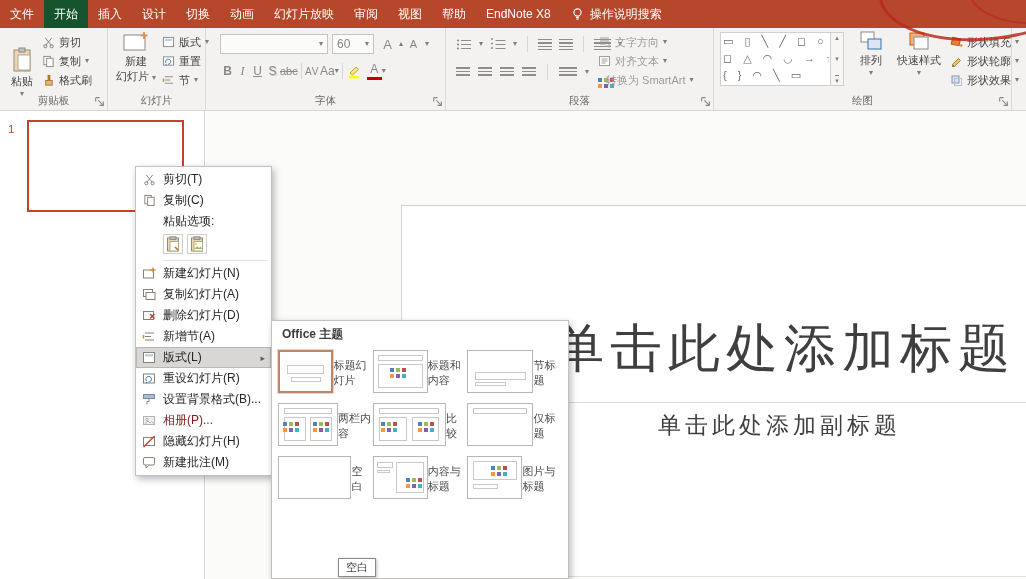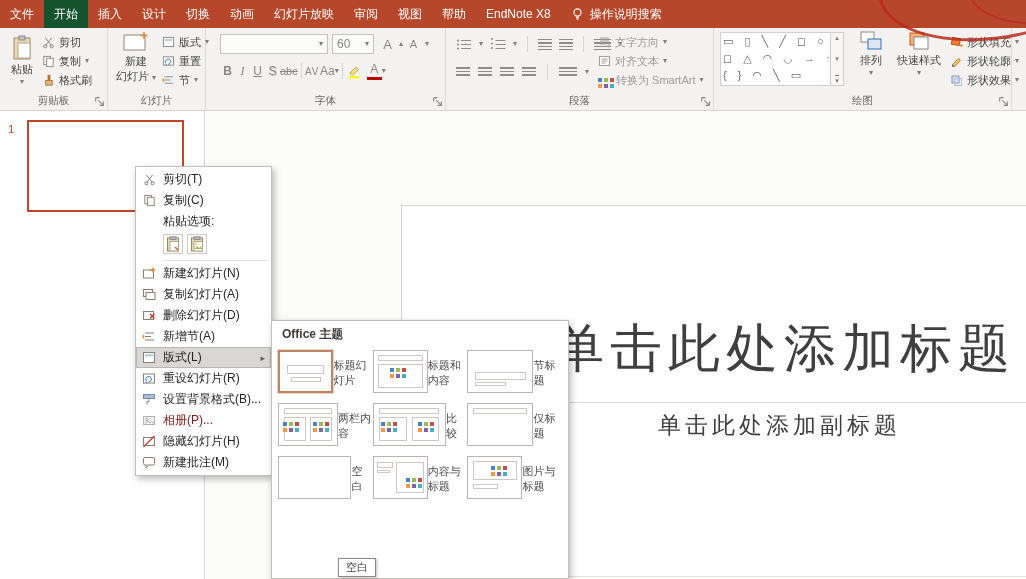--- a/index.html
+++ b/index.html
@@ -116,21 +116,21 @@
         </svg>
       <span>操作说明搜索</span>
     </div>
   </div>
   <div class="wm1"></div>
   <div class="wm2"></div>
 
   <div class="ribbon">
 
     <div class="group" style="left:0;width:108px">
-      <div class="bigbtn" style="left:4px;top:7px;width:36px">
+      <div class="bigbtn" style="left:4px;top:19px;width:36px">
         <svg width="20" height="26" viewBox="0 0 20 26">
             <rect x="2" y="3" width="16" height="21" fill="#e9d8b4" stroke="#9c8a66"></rect>
             <rect x="7" y="1" width="6" height="4" fill="#c6c4c2" stroke="#8a8886"></rect>
             <rect x="6" y="8" width="12" height="15" fill="#fff" stroke="#b0a88f"></rect>
           </svg>
         <span>粘贴</span>
         <span class="cd">▾</span>
       </div>
       <div class="smallbtn" style="left:42px;top:5px">
         <svg class="mic" width="13" height="13" viewBox="0 0 14 14">
@@ -283,21 +283,21 @@
       <div class="smallbtn dis" style="left:152px;top:24px">
         <svg class="mic" width="13" height="12" viewBox="0 0 13 12">
             <rect x="1.5" y="1.5" width="10" height="9" fill="#fff" stroke="#a19f9c"></rect>
             <path d="M3.5 4 h6 M3.5 6 h6 M3.5 8 h4" stroke="#a19f9c"></path>
           </svg>
         <span>对齐文本</span>
         <span class="cd">▾</span>
       </div>
       <div class="smallbtn dis" style="left:152px;top:43px">
         <span class="dots" style="flex:0 0 auto"></span>
-        <span style="margin-left:10px">转换为 SmartArt</span>
+        <span style="">转换为 SmartArt</span>
         <span class="cd">▾</span>
       </div>
       <div class="group-label">段落</div>
       <div class="launcher">
           <svg width="11" height="11" viewBox="0 0 10 10">
             <path d="M1.5 1.5 H5 M1.5 1.5 V5 M4 4 L8 8 M8.5 5 V8.5 H5" fill="none" stroke="#8a8886"></path>
           </svg>
         </div>
     </div>
 

